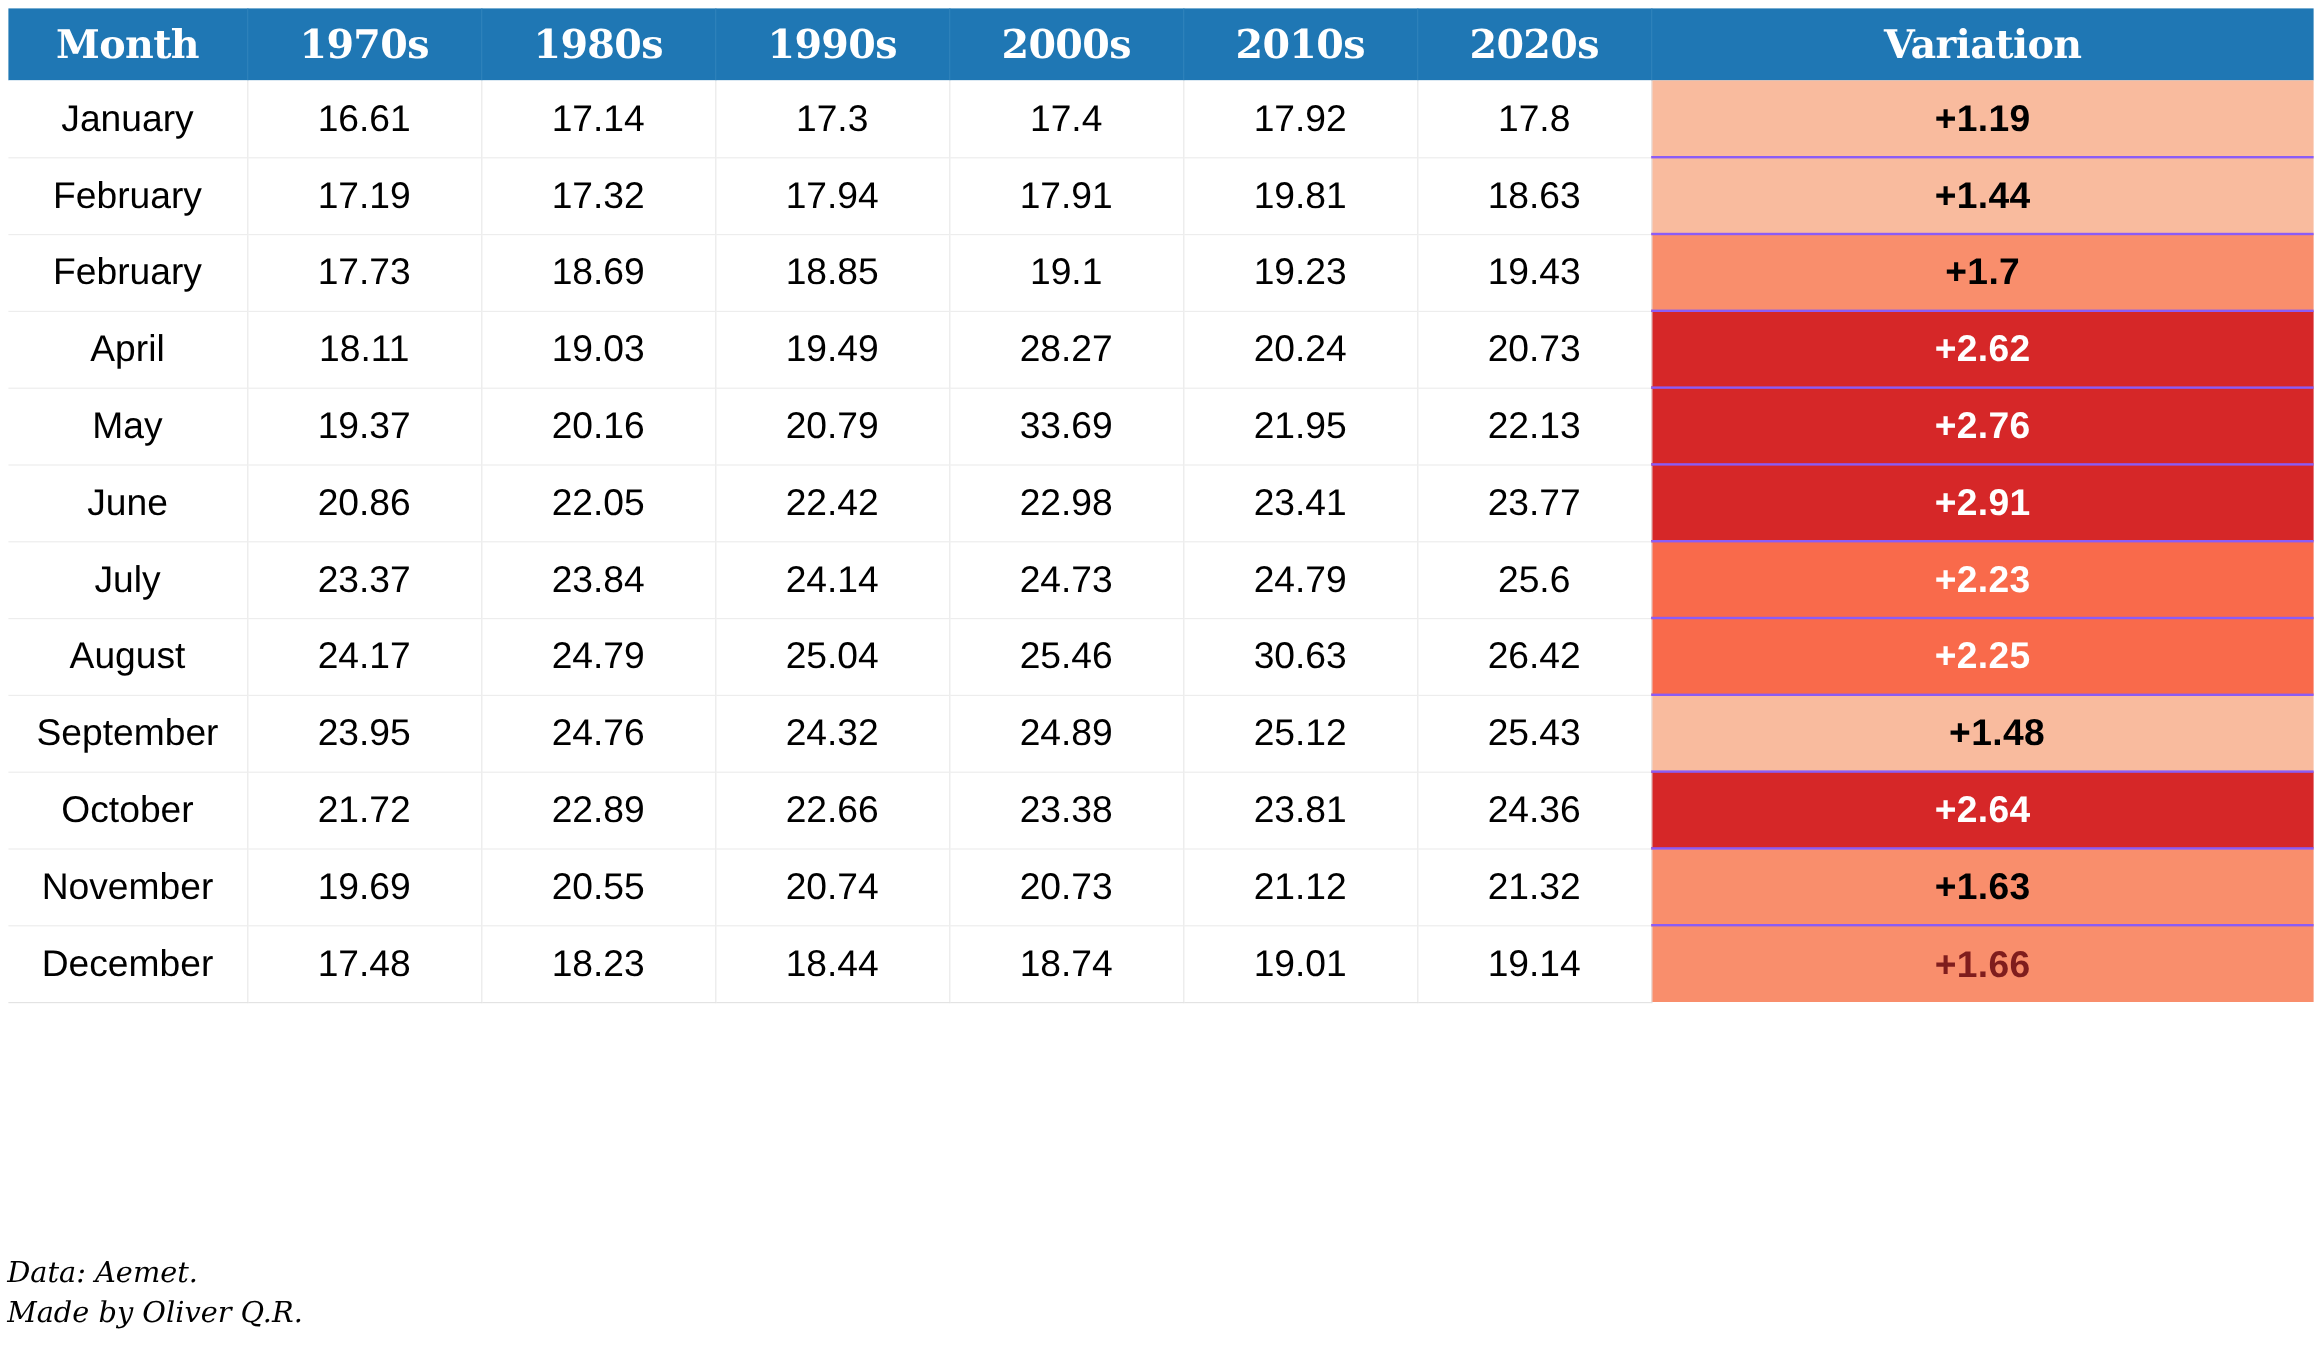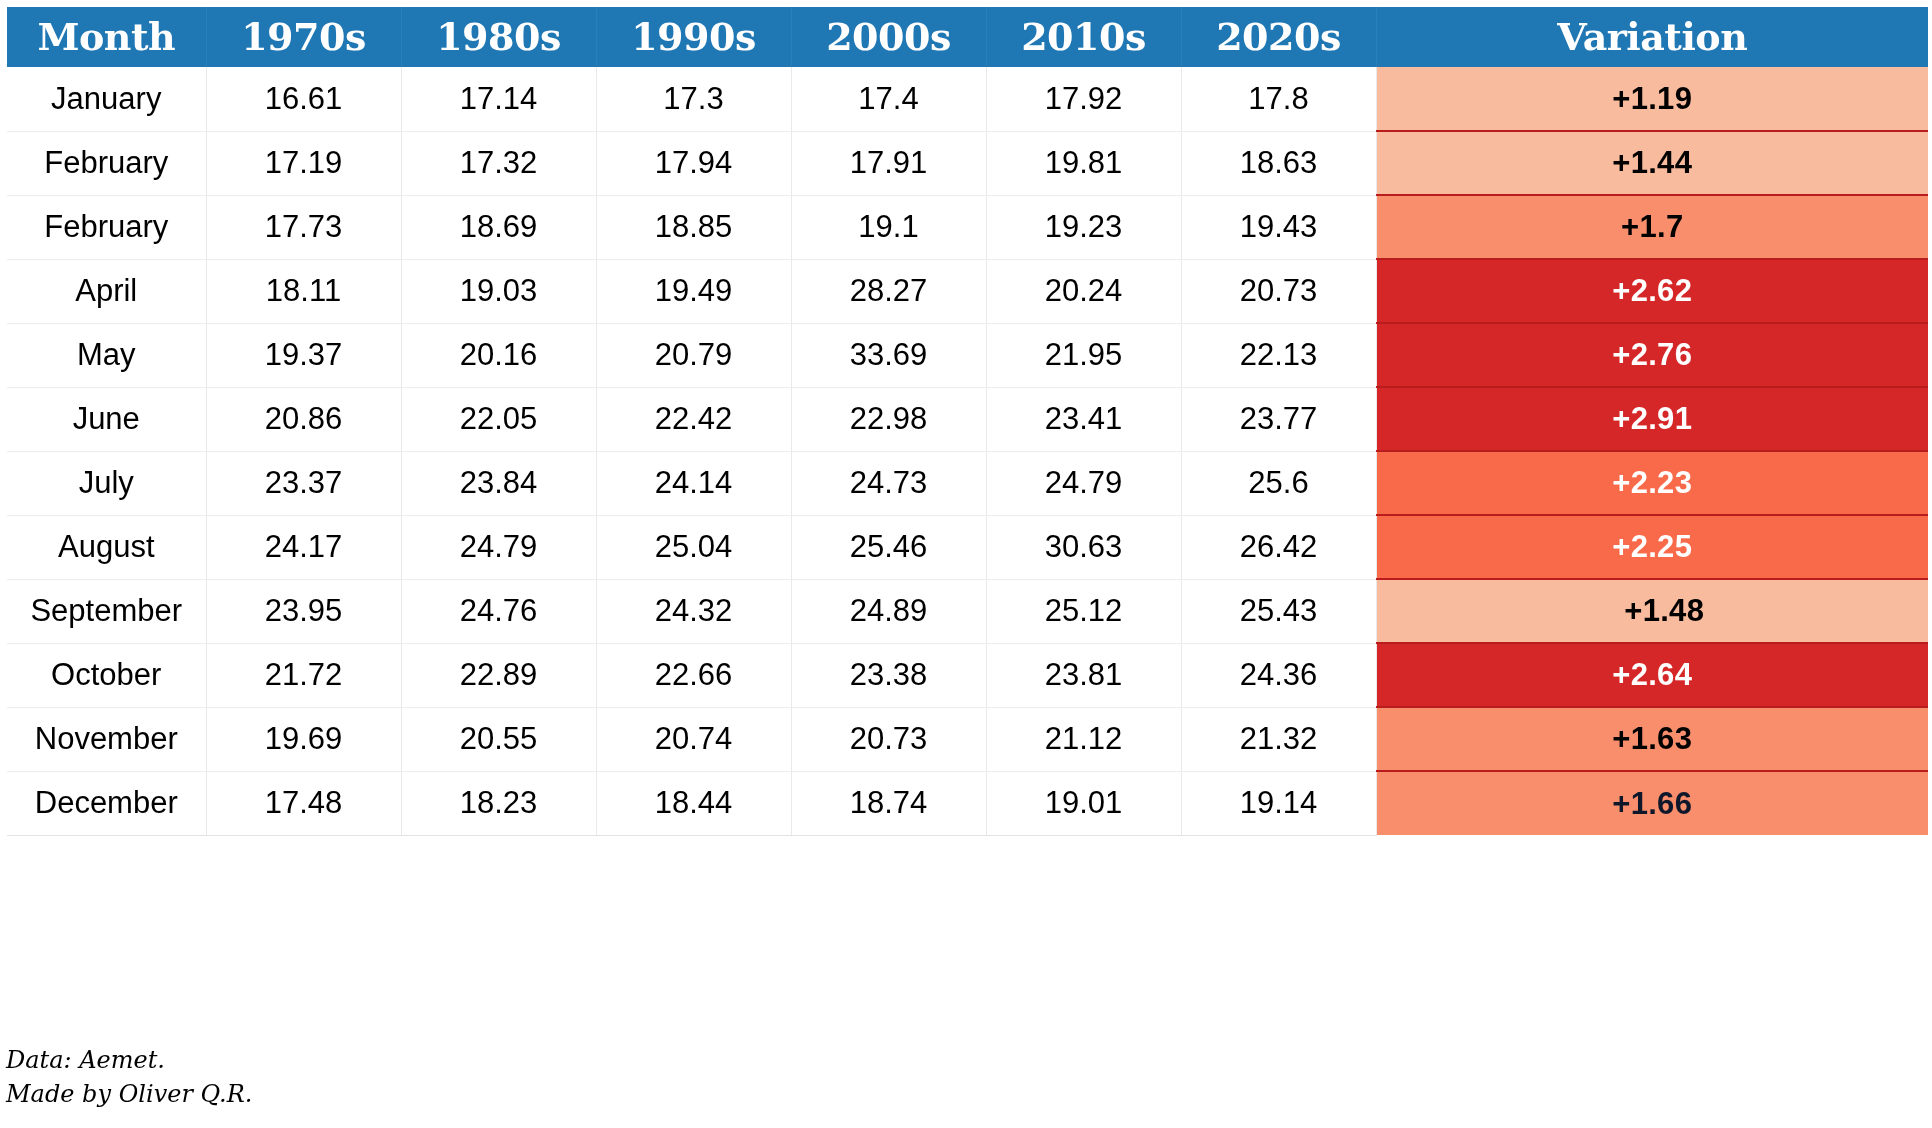--- a/index.html
+++ b/index.html
@@ -38,21 +38,21 @@
   
   col.c-month { width: 199px; }
   col.c-dec   { width: 195px; }
   col.c-var   { width: 552px; }
 
   thead th {
     background: #1F77B4;
     color: #ffffff;
     font-family: "DejaVu Serif", "Liberation Serif", serif;
     font-weight: bold;
-    font-size: 38px;
+    font-size: 33px;
     letter-spacing: -0.5px;
     height: 60px;
     line-height: 60px;
     padding: 0;
     text-align: center;
     border-right: 1px solid #2a7fb8;
     box-sizing: border-box;
     white-space: nowrap;
   }
   thead th:last-child { border-right: none; }
@@ -70,21 +70,21 @@
     border-bottom: 1px solid #ededed;
     box-sizing: border-box;
     white-space: nowrap;
   }
   tbody tr:last-child td { border-bottom: 1px solid #e3e3e3; }
 
   tbody td.var-cell {
     font-weight: bold;
     font-size: 31px;
     border-right: none;
-    border-bottom: 2px solid #b91c1c;
+    border-bottom: 2px solid #8b5cf6;
     letter-spacing: 0.3px;
   }
   tbody tr:last-child td.var-cell { border-bottom: none; }
 
   
   .footer {
     position: absolute;
     left: 6px;
     top: 1043px;
     font-family: "DejaVu Serif", "Liberation Serif", serif;
@@ -236,21 +236,21 @@
             <td class="var-cell" style="background: rgb(249, 142, 108); color: rgb(0, 0, 0);">+1.63</td>
           </tr>
           <tr>
             <td>December</td>
             <td>17.48</td>
             <td>18.23</td>
             <td>18.44</td>
             <td>18.74</td>
             <td>19.01</td>
             <td>19.14</td>
-            <td class="var-cell" style="background: rgb(249, 142, 108); color: #0f172a; margin-top: 26px;">+1.66</td>
+            <td class="var-cell" style="background: rgb(249, 142, 108); color: #7f1d1d; margin-top: 26px;">+1.66</td>
           </tr>
         </tbody>
     </table>
   </div>
 
   <div class="footer">
     <div>Data: Aemet.</div>
     <div>Made by Oliver Q.R.</div>
   </div>
 

